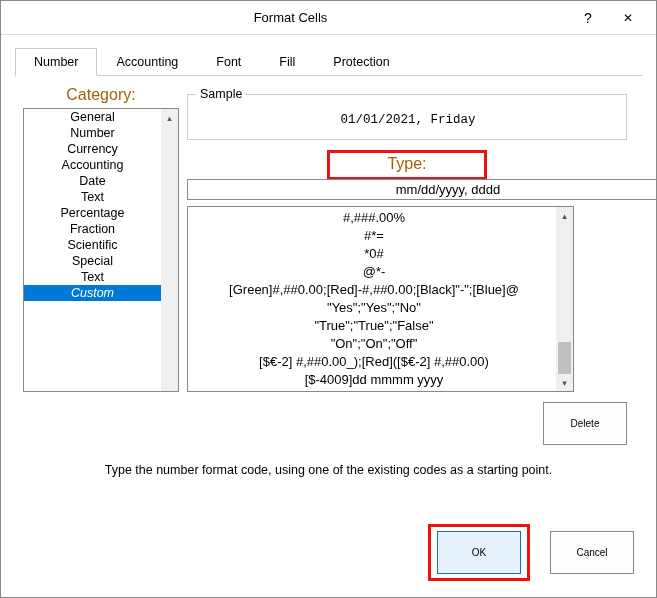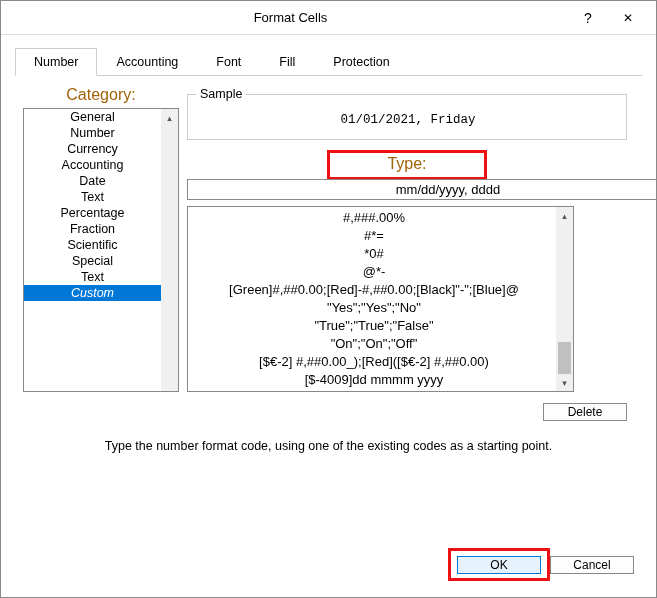--- a/index.html
+++ b/index.html
@@ -28,23 +28,23 @@
     .type-section { margin-top: 10px; }
     .type-highlight { border: 3px solid #e11; padding: 2px 4px 2px 4px; display: inline-block; width: 160px; }
     .type-highlight .label { margin-bottom: 2px; }
     .type-input { width: 522px; border: 1px solid #888; font-size: 13px; padding: 2px 4px; margin-top: -3px; font-family: inherit; position: relative; }
     .bigbox { width: 387px; height: 186px; border: 1px solid #888; margin-top: 6px; font-size: 13px; position: relative; background: #fff; overflow: hidden; }
     .bigbox-inner { position: absolute; left: 6px; right: 19px; top: 2px; bottom: 2px; overflow: hidden; line-height: 18px; white-space: pre; }
     .bigbox .scroll { position: absolute; right: 0; top: 0; bottom: 0; width: 17px; background: #f0f0f0; }
     .bigbox .scroll .arrow { height: 17px; display: flex; align-items: center; justify-content: center; font-size: 9px; color: #555; }
     .bigbox .scroll .thumb { position: absolute; bottom: 17px; height: 32px; left: 2px; right: 2px; background: #c0c0c0; }
     .delete-row { text-align: right; margin-top: 10px; }
-    .btn { min-width: 84px; height: 18px; border: 1px solid #888; background: #fdfdfd; font-size: 12px; cursor: pointer; }
+    .btn { min-width: 84px; height: 43px; border: 1px solid #888; background: #fdfdfd; font-size: 10px; cursor: pointer; }
     .hint { clear: both; font-size: 12.5px; padding-top: 18px; }
-    .footer { position: absolute; bottom: 16px; right: 22px; display: flex; gap: 0; align-items: center; }
+    .footer { position: absolute; bottom: 16px; right: 22px; display: flex; gap: 20px; align-items: center; }
     .ok-wrap { border: 3px solid #e11; padding: 4px 6px; }
     .ok-wrap .btn { border: 1px solid #0078d7; background: #e5f1fb; }
     .clearfix::after { content: ""; display: table; clear: both; }
   </style>
 </head>
 <body>
 
 <div class="titlebar">
   <span class="titlebar-title">Format Cells</span>
   <div class="titlebar-btn">?</div>

